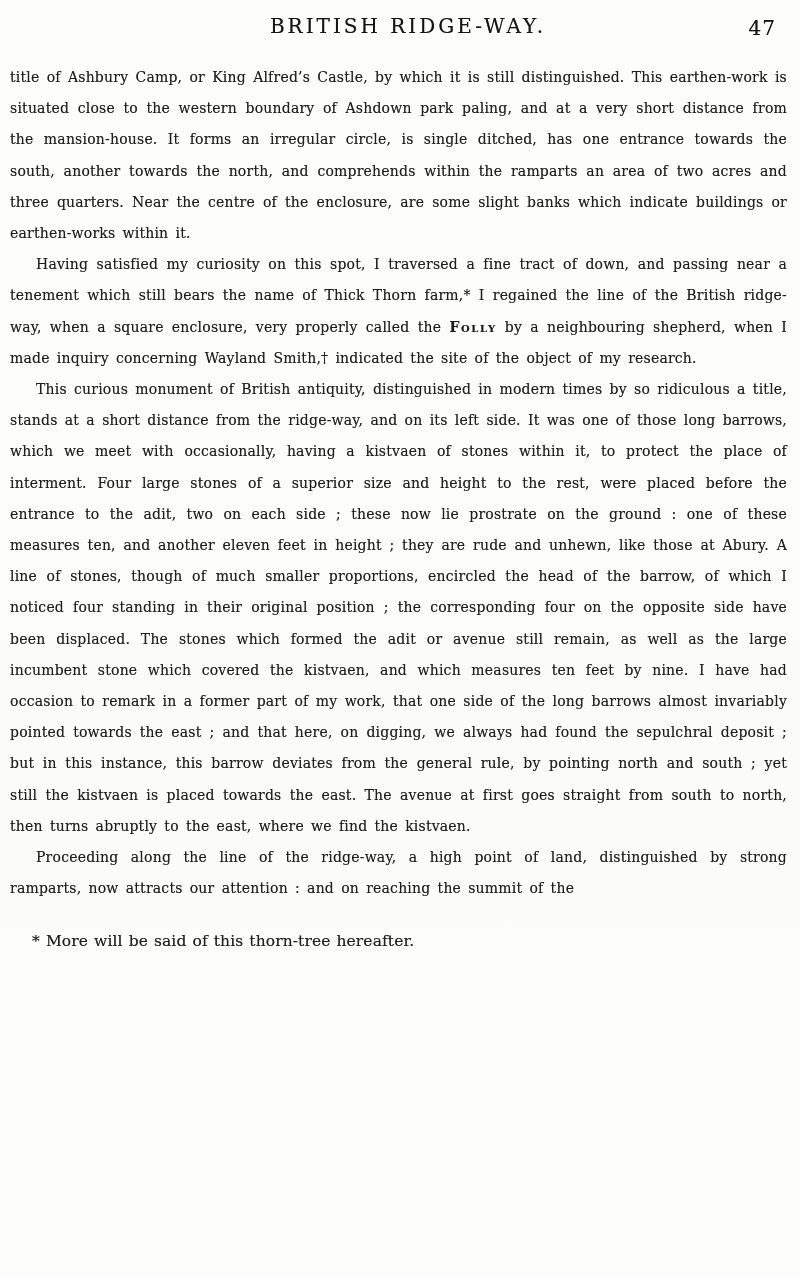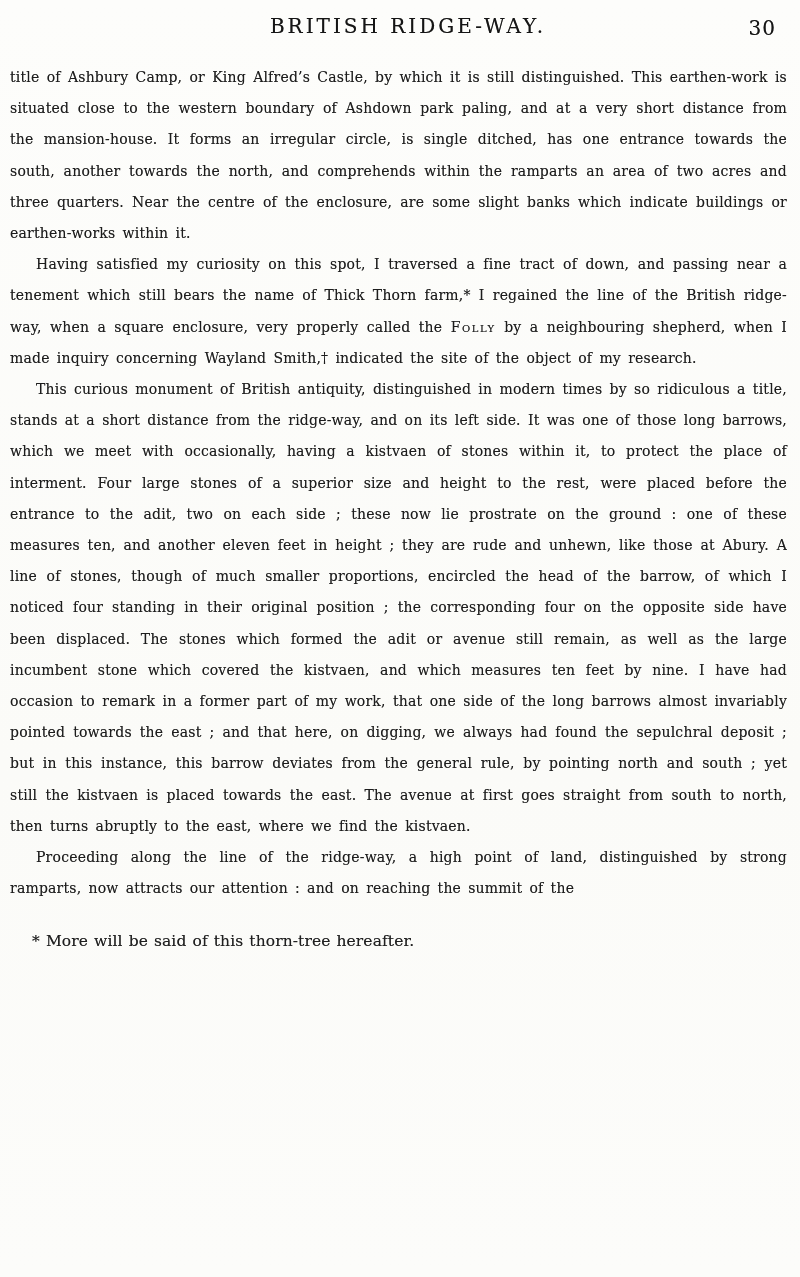--- a/index.html
+++ b/index.html
@@ -53,20 +53,21 @@
     line-height: 31.2px;
     text-align: justify;
     letter-spacing: 0.2px;
     word-spacing: 2.5px;
     text-shadow: 0 0 0.45px rgba(25,25,25,0.5);
   }
   .para.indent { text-indent: 26px; }
   .smallcaps {
     font-variant: small-caps;
     letter-spacing: 1.6px;
+    font-weight: bold;
   }
   
   .footnotes {
     margin-top: 26px;
   }
   .footnote {
     margin: 0;
     font-size: 15.5px;
     line-height: 22.5px;
     text-align: justify;
@@ -77,21 +78,21 @@
     text-shadow: 0 0 0.4px rgba(25,25,25,0.5);
   }
 </style>
 </head>
 <body>
 
 <div class="page">
 
   <header class="running-head">
     <div class="head-title">BRITISH RIDGE-WAY.</div>
-    <div class="page-num">30</div>
+    <div class="page-num">47</div>
   </header>
 
   <main class="body-text">
     <p class="para">title of Ashbury Camp, or King Alfred’s Castle, by which it is still distinguished. This earthen-work is situated close to the western boundary of Ashdown park paling, and at a very short distance from the mansion-house. It forms an irregular circle, is single ditched, has one entrance towards the south, another towards the north, and comprehends within the ramparts an area of two acres and three quarters. Near the centre of the enclosure, are some slight banks which indicate buildings or earthen-works within it.</p>
     <p class="para indent"><span>Having satisfied my curiosity on this spot, I traversed a fine tract of down, and passing near a tenement which still bears the name of Thick Thorn farm,* I regained the line of the British ridge-way, when a square enclosure, very properly called the </span><span class="smallcaps">Folly</span><span> by a neighbouring shepherd, when I made inquiry concerning Wayland Smith,† indicated the site of the object of my research.</span></p>
     <p class="para indent">This curious monument of British antiquity, distinguished in modern times by so ridiculous a title, stands at a short distance from the ridge-way, and on its left side. It was one of those long barrows, which we meet with occasionally, having a kistvaen of stones within it, to protect the place of interment. Four large stones of a superior size and height to the rest, were placed before the entrance to the adit, two on each side&nbsp;; these now lie prostrate on the ground&nbsp;: one of these measures ten, and another eleven feet in height&nbsp;; they are rude and unhewn, like those at Abury. A line of stones, though of much smaller proportions, encircled the head of the barrow, of which I noticed four standing in their original position&nbsp;; the corresponding four on the opposite side have been displaced. The stones which formed the adit or avenue still remain, as well as the large incumbent stone which covered the kistvaen, and which measures ten feet by nine. I have had occasion to remark in a former part of my work, that one side of the long barrows almost invariably pointed towards the east&nbsp;; and that here, on digging, we always had found the sepulchral deposit&nbsp;; but in this instance, this barrow deviates from the general rule, by pointing north and south&nbsp;; yet still the kistvaen is placed towards the east. The avenue at first goes straight from south to north, then turns abruptly to the east, where we find the kistvaen.</p>
     <p class="para indent">Proceeding along the line of the ridge-way, a high point of land, distinguished by strong ramparts, now attracts our attention&nbsp;: and on reaching the summit of the</p>
   </main>
 
   <footer class="footnotes">

